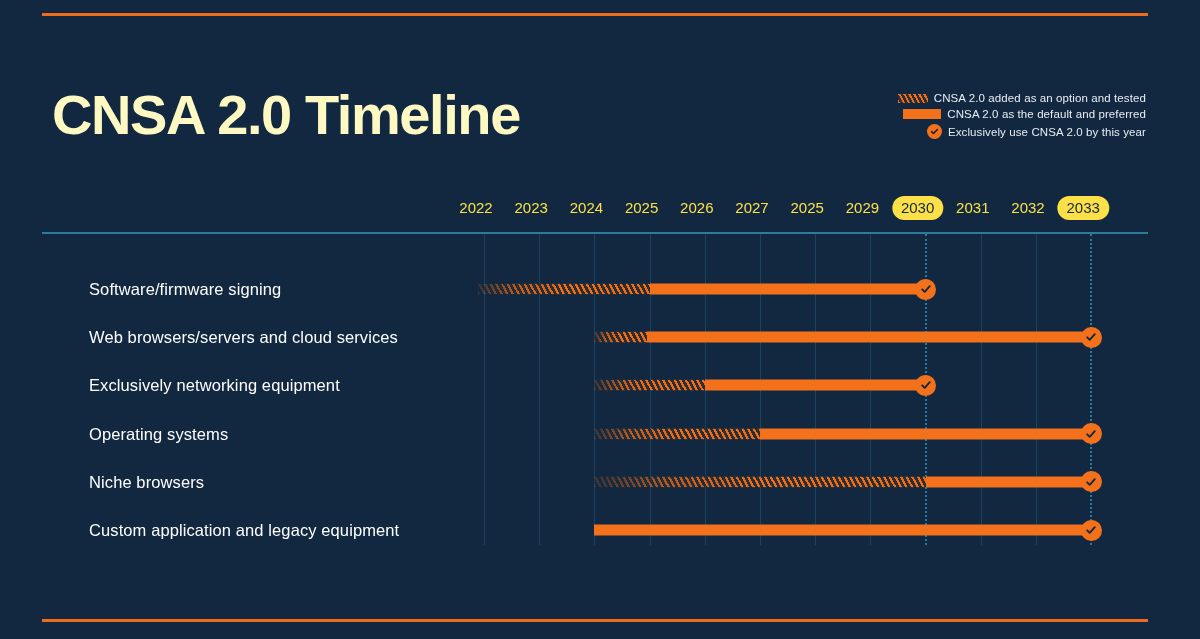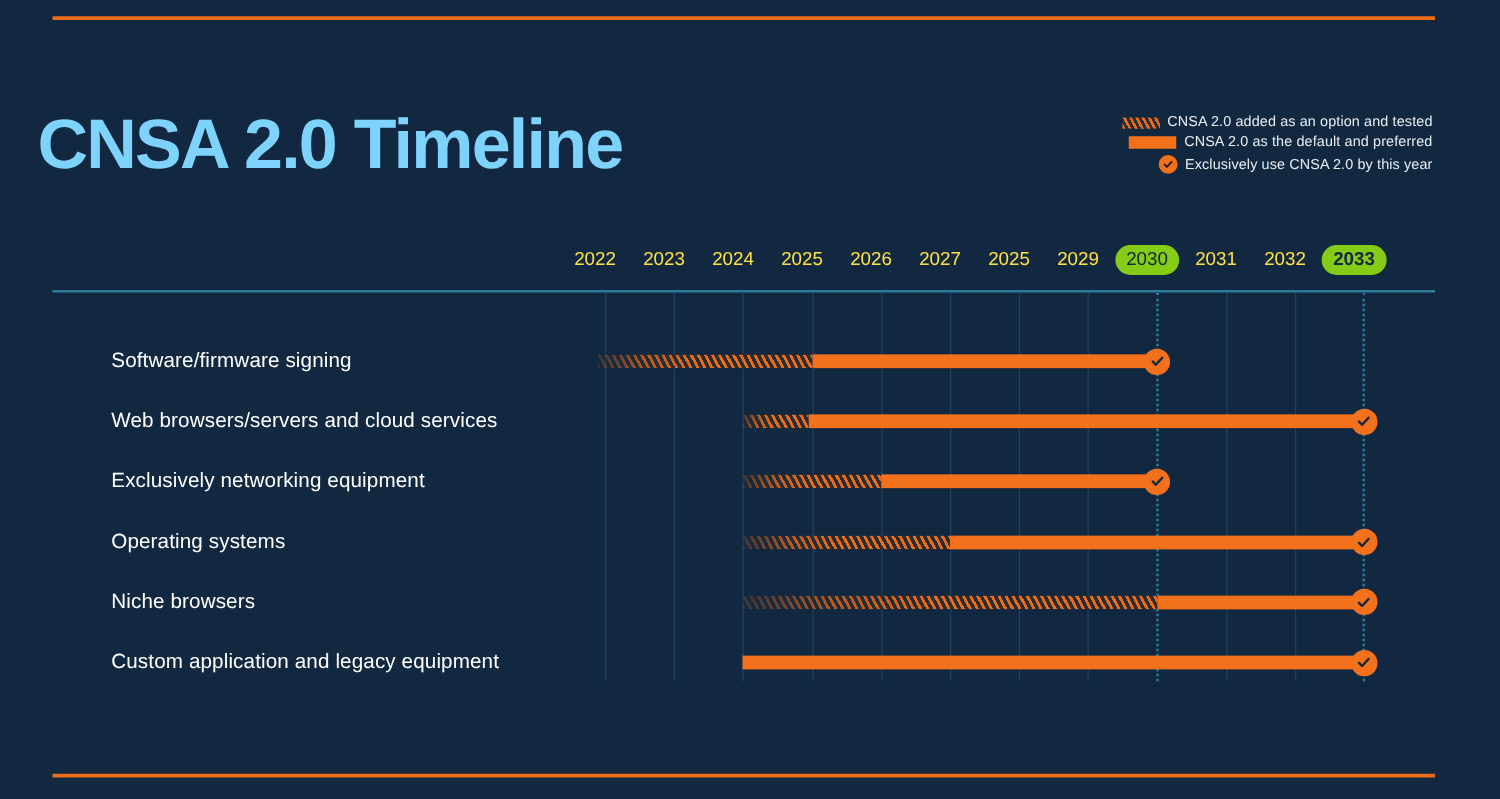--- a/index.html
+++ b/index.html
@@ -21,25 +21,25 @@
     width: 1106px;
     height: 3px;
     background: #ef6c1a;
   }
   .rule-top { top: 13px; }
   .rule-bottom { top: 619px; }
 
   
   .title {
     position: absolute;
-    left: 30px;
+    left: 52px;
     top: 86px;
     font-size: 56px;
     font-weight: 700;
-    color: #7dd3fc;
+    color: #fef9c3;
     letter-spacing: -1.4px;
     line-height: 1.05;
     white-space: nowrap;
   }
 
   
   .legend {
     position: absolute;
     right: 54px;
     top: 92px;
@@ -113,21 +113,21 @@
     top: 0;
     transform: translateX(-50%);
     font-size: 15px;
     color: #fde047;
     padding: 4px 9px 5px;
     border-radius: 13px;
     white-space: nowrap;
     line-height: 1;
   }
   .year.highlight {
-    background: #84cc16;
+    background: #fde047;
     color: #13283f;
   }
 
   .axis-line {
     position: absolute;
     left: 0;
     top: 36px;
     width: 100%;
     height: 2px;
     background: #2b7c9b;
@@ -246,21 +246,21 @@
       <span class="year" style="left: 489.2px;">2023</span>
       <span class="year" style="left: 544.4px;">2024</span>
       <span class="year" style="left: 599.6px;">2025</span>
       <span class="year" style="left: 654.8px;">2026</span>
       <span class="year" style="left: 710px;">2027</span>
       <span class="year" style="left: 765.2px;">2025</span>
       <span class="year" style="left: 820.4px;">2029</span>
       <span class="year highlight" style="left: 875.6px;">2030</span>
       <span class="year" style="left: 930.8px;">2031</span>
       <span class="year" style="left: 986px;">2032</span>
-      <span class="year highlight" style="left: 1041.2px; font-weight: bold;">2033</span>
+      <span class="year highlight" style="left: 1041.2px;">2033</span>
     </div>
   <div class="axis-line"></div>
   <div class="plot">
       <div class="gridline" style="left: 434px;"></div>
       <div class="gridline" style="left: 489.2px;"></div>
       <div class="gridline" style="left: 544.4px;"></div>
       <div class="gridline" style="left: 599.6px;"></div>
       <div class="gridline" style="left: 654.8px;"></div>
       <div class="gridline" style="left: 710px;"></div>
       <div class="gridline" style="left: 765.2px;"></div>

